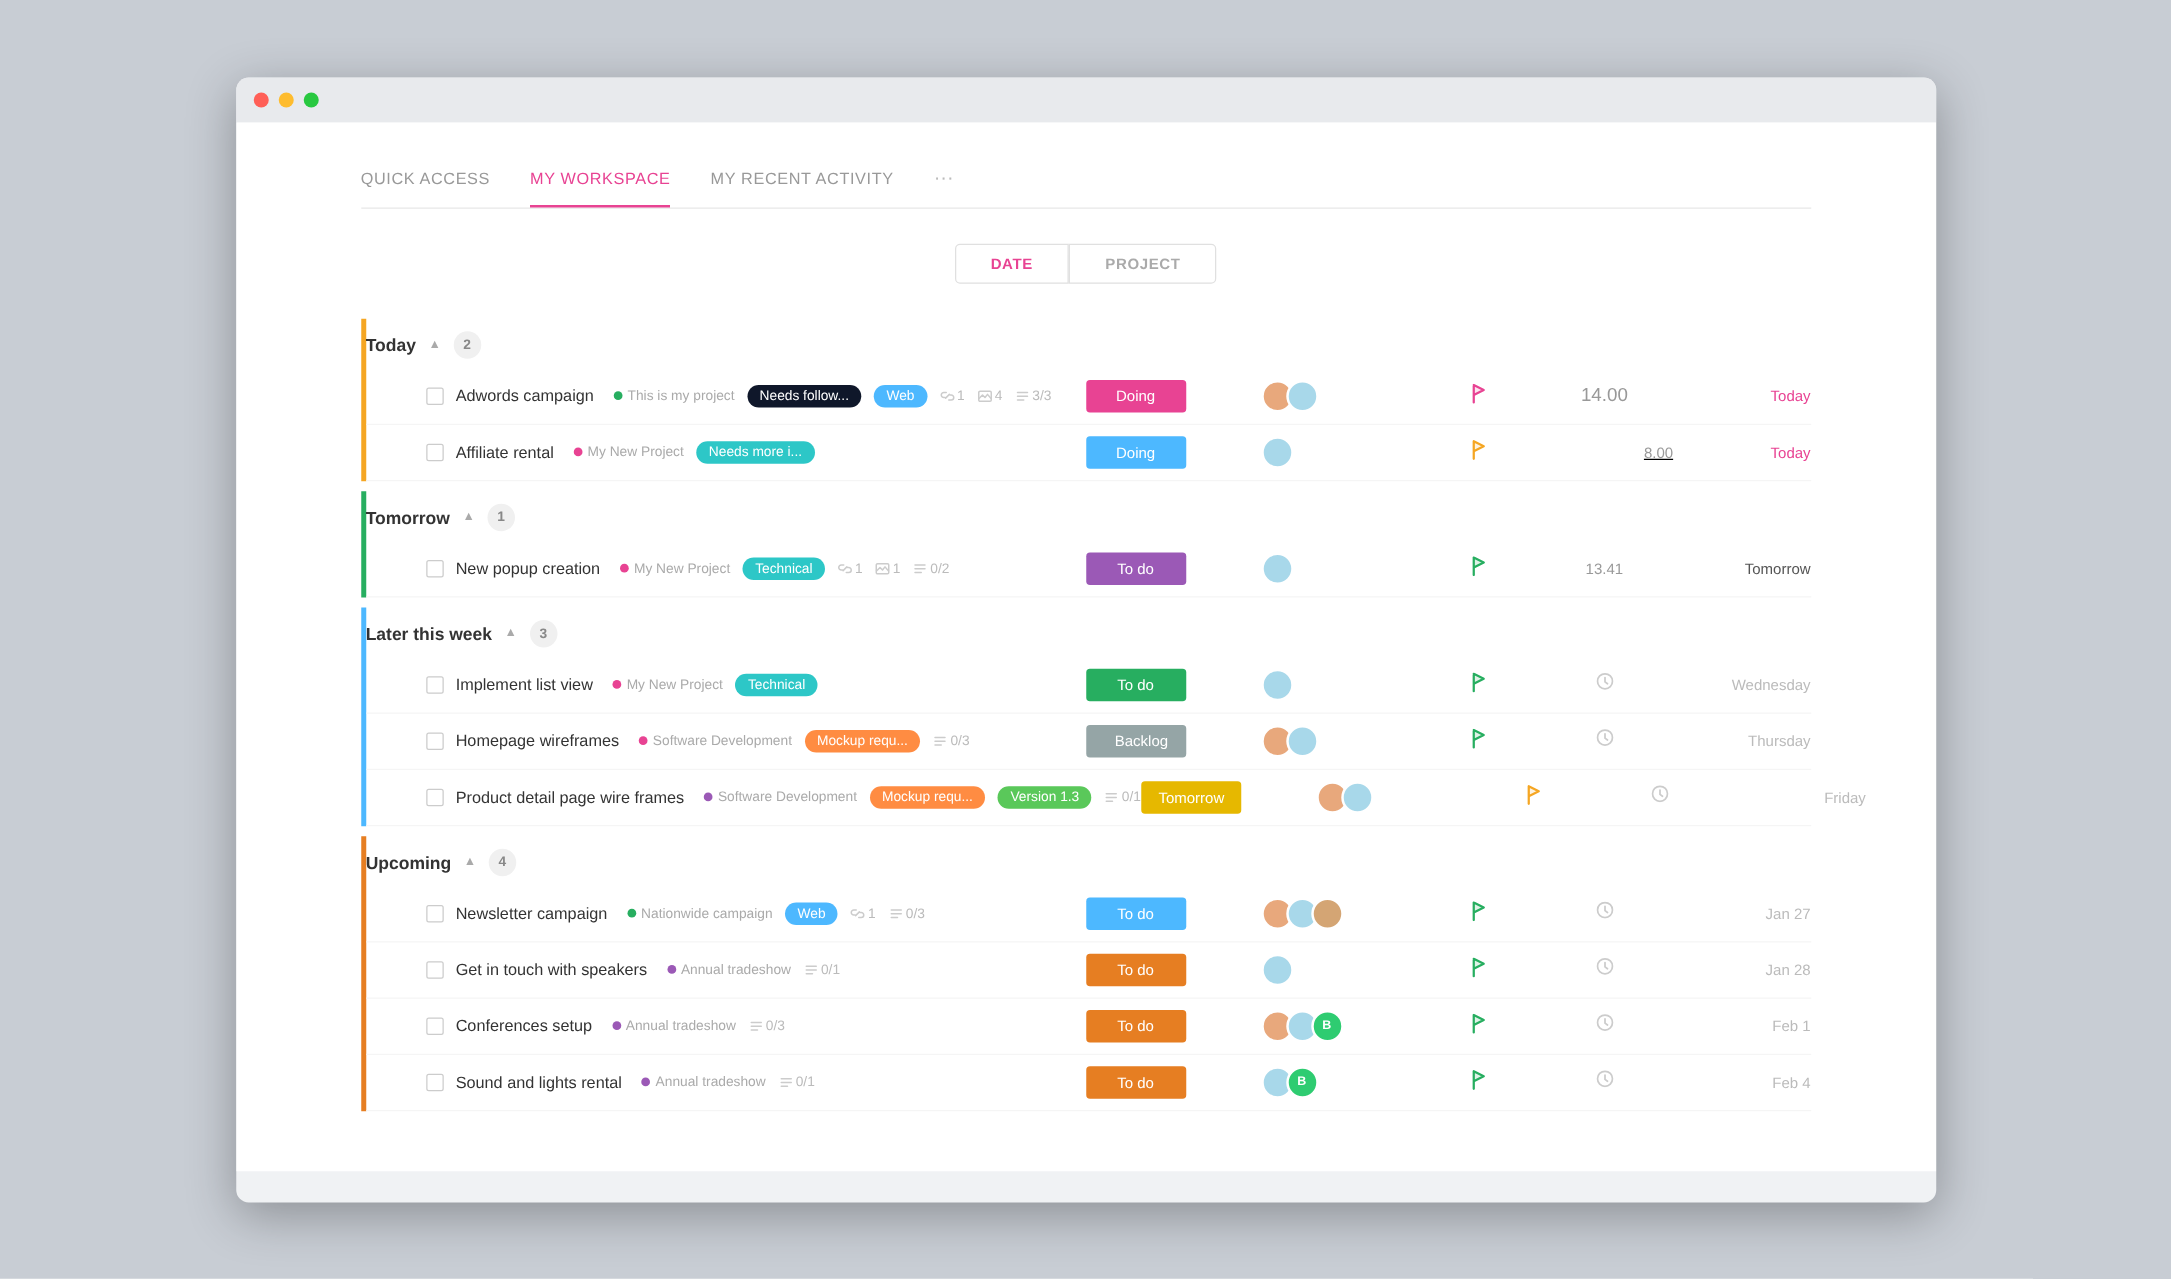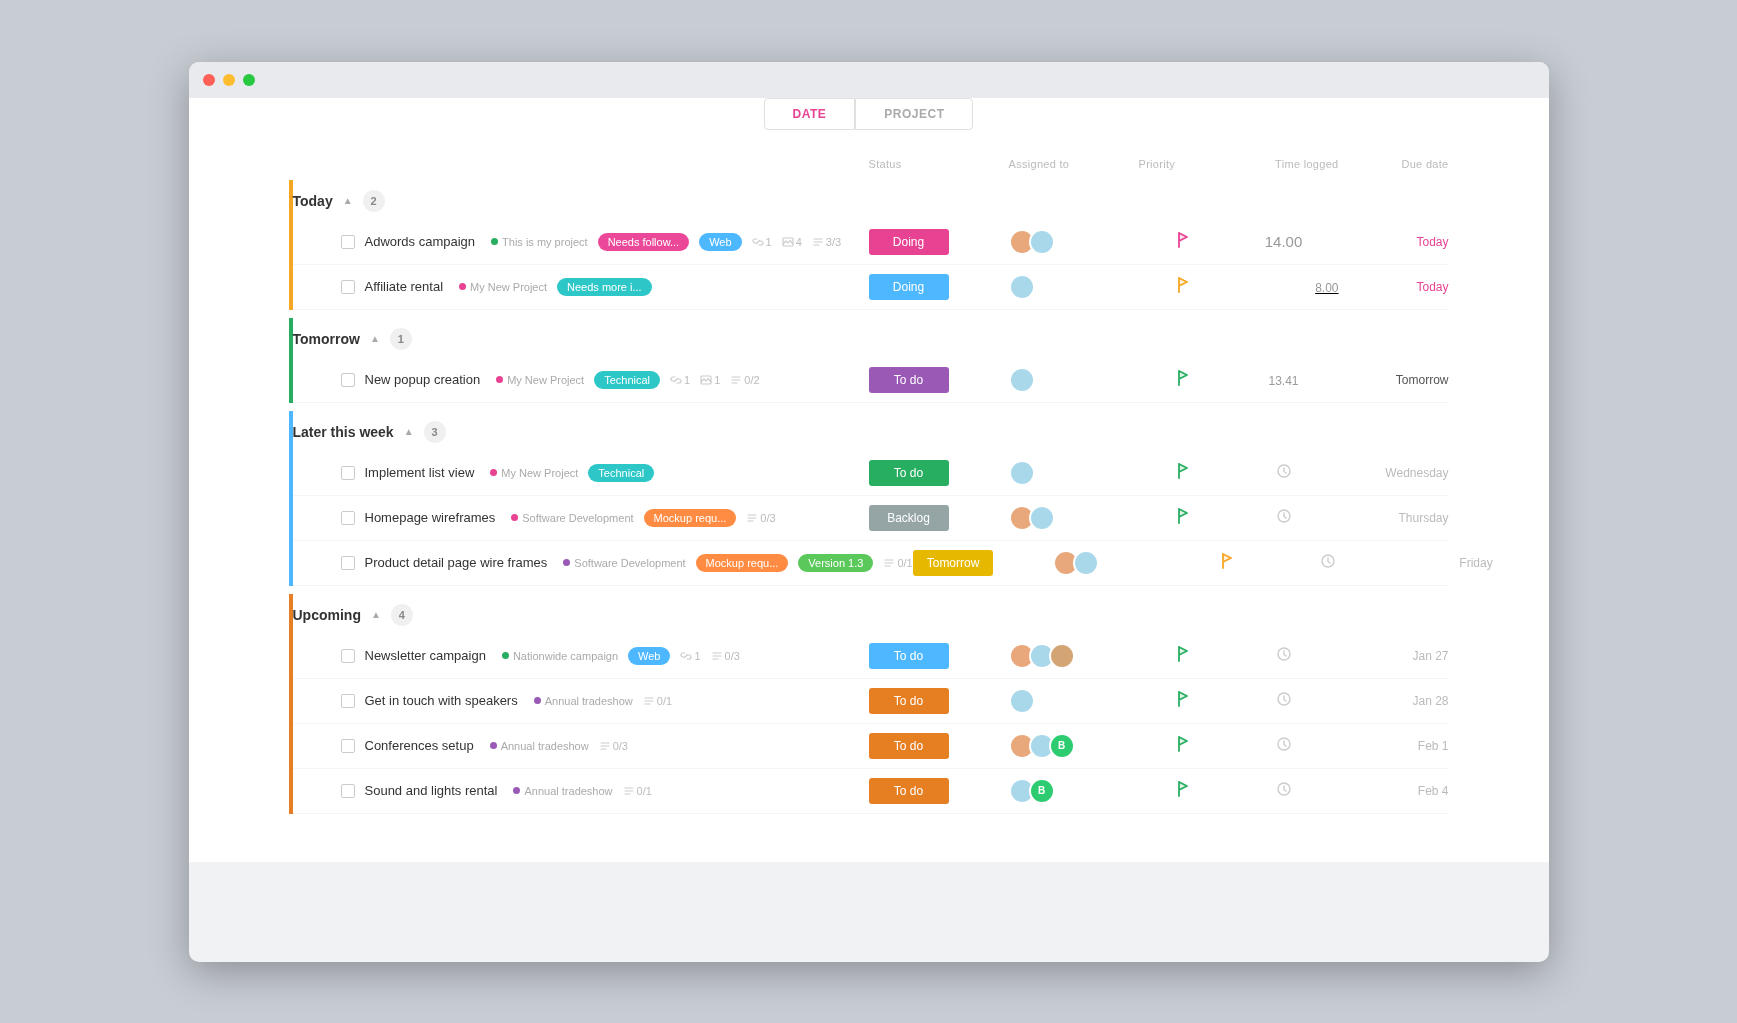--- a/index.html
+++ b/index.html
@@ -248,51 +248,49 @@
 <body>
 
 <div class="window">
   <div class="titlebar">
     <div class="dot dot-red"></div>
     <div class="dot dot-yellow"></div>
     <div class="dot dot-green"></div>
   </div>
   <div class="content">
 
+    <div class="tabs">
+      <div class="tab">QUICK ACCESS</div>
+      <div class="tab active">MY WORKSPACE</div>
+      <div class="tab">MY RECENT ACTIVITY</div>
+      <div class="tab-more">···</div>
+    </div>
 
     <div class="view-toggle">
       <button class="toggle-btn active">DATE</button>
       <button class="toggle-btn">PROJECT</button>
     </div>
 
-    <div class="table-header">
-      <div></div>
-      <div class="th">Status</div>
-      <div class="th">Assigned to</div>
-      <div class="th">Priority</div>
-      <div class="th right">Time logged</div>
-      <div class="th right">Due date</div>
-    </div>
 
     <div id="sections-container">
         <div class="section-wrapper" style="border-left-color: rgb(245, 166, 35);">
     <div class="section-header" style="cursor:pointer;">
       <span class="section-title">Today</span>
       <span class="section-chevron">▲</span>
       <span class="section-count">2</span>
     </div>
       <div class="task-row">
         <div class="task-left">
           <div class="task-checkbox"></div>
           <span class="task-name">Adwords campaign</span>
           <span class="task-project">
             <span class="project-dot" style="background:#27ae60;"></span>
             <span>This is my project</span>
           </span>
-          <span class="tag" style="background:#ec4899;">Needs follow...</span>
+          <span class="tag" style="background:#0f172a;">Needs follow...</span>
               <span class="tag" style="background:#4db8ff;">Web</span>
           <span class="meta-item">
                 <svg width="12" height="12" viewBox="0 0 12 12" fill="none">
                   <path d="M4.5 7.5L7.5 4.5M5 3H3a2 2 0 000 4h1M7 9h2a2 2 0 000-4H8" stroke="#ccc" stroke-width="1.2" stroke-linecap="round"></path>
                 </svg>
                 <span style="color:#bbb;font-size:11px;">1</span>
               </span>
               <span class="meta-item">
                 <svg width="12" height="12" viewBox="0 0 12 12" fill="none">
                   <rect x="1" y="2" width="10" height="8" rx="1" stroke="#ccc" stroke-width="1.2"></rect>
@@ -458,21 +456,21 @@
           </span>
           <span class="tag" style="background:#ff8c42;">Mockup requ...</span>
           <span class="meta-item">
                 <svg width="12" height="12" viewBox="0 0 12 12" fill="none">
                   <path d="M2 3h8M2 6h8M2 9h5" stroke="#ccc" stroke-width="1.2" stroke-linecap="round"></path>
                 </svg>
                 <span style="color:#bbb;font-size:11px;">0/3</span>
               </span>
         </div>
         <div>
-          <span class="status-badge" style="background:#95a5a6;">Backlog</span>
+          <span class="status-badge" style="background:#95a5a6;text-align:right;">Backlog</span>
         </div>
         <div class="avatars">
           <div class="avatar" style="background:#e8a87c;"></div>
               <div class="avatar" style="background:#a8d8ea;"></div>
         </div>
         <div class="priority-flag">
           <svg width="14" height="16" viewBox="0 0 14 16" fill="none" xmlns="http://www.w3.org/2000/svg">
     <path d="M2 1v14M2 1l8 4-8 4" stroke="#27ae60" stroke-width="1.8" stroke-linecap="round" stroke-linejoin="round" fill="#27ae60" fill-opacity="0.15"></path>
   </svg>
         </div>

